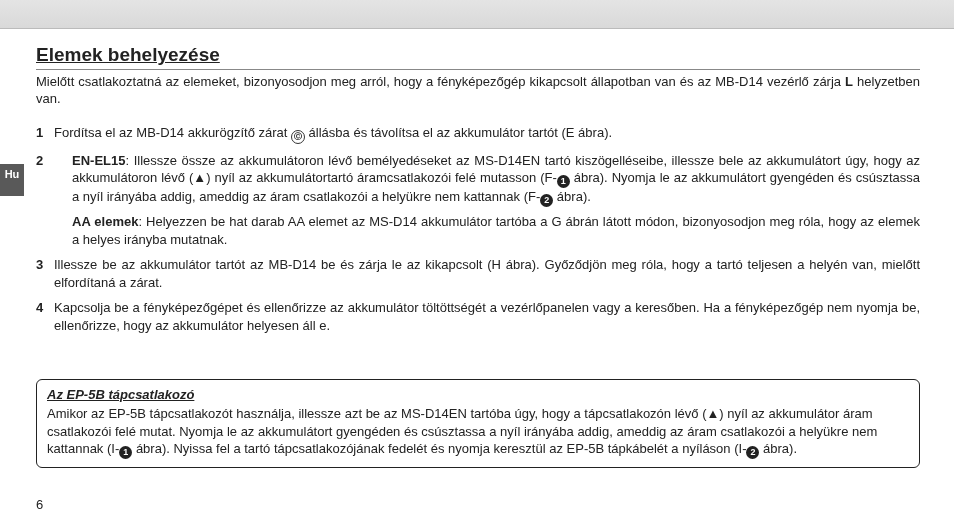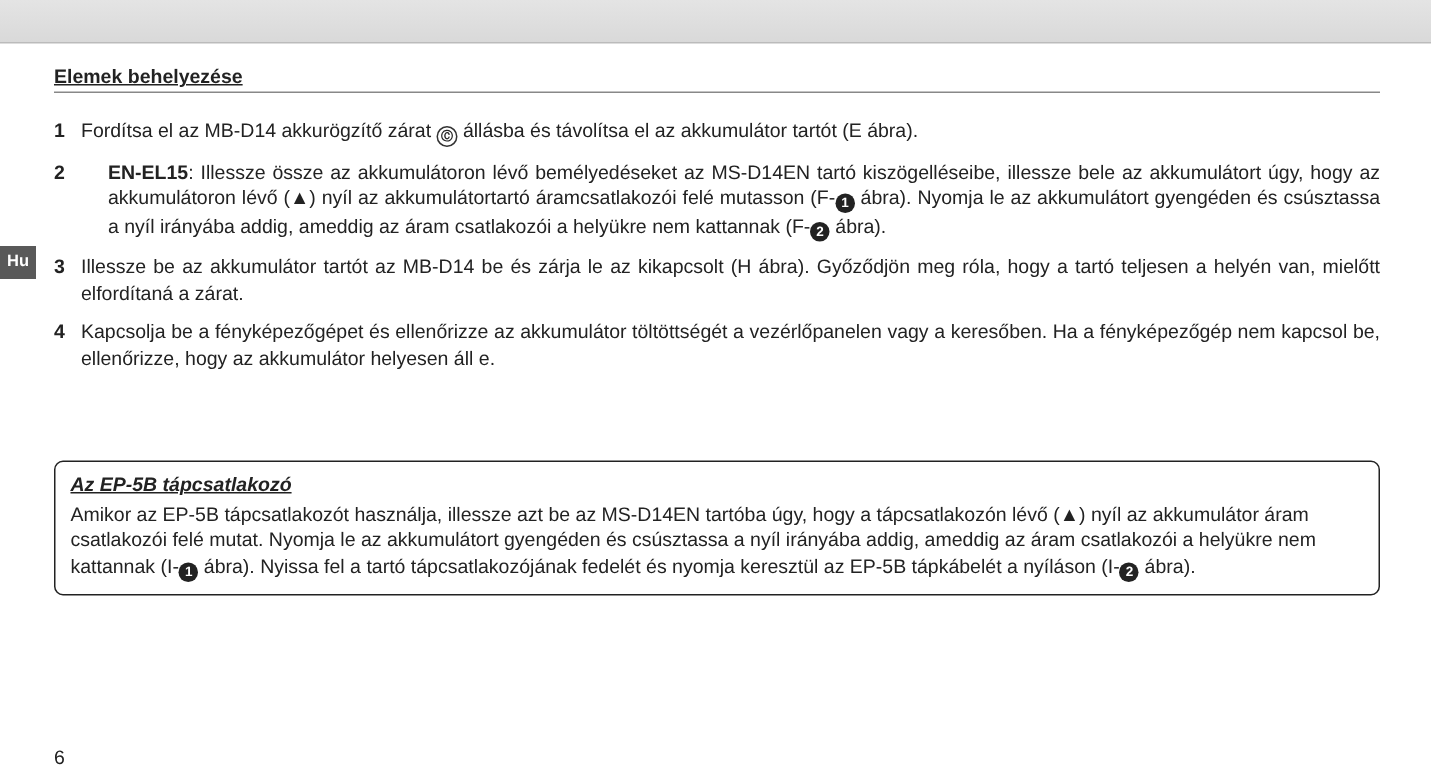--- a/index.html
+++ b/index.html
@@ -26,31 +26,31 @@
     position: absolute;
     left: 36px;
     top: 42px;
     width: 884px;
   }
   .hu-tab {
     position: absolute;
     left: 0;
     top: 164px;
     width: 24px;
-    height: 22px;
+    height: 32px;
     background: #595959;
     color: #fff;
     font-weight: bold;
     font-size: 11px;
     text-align: center;
     line-height: 20px;
   }
   h2.section-title {
     margin: 0 0 3px 0;
-    font-size: 13px;
+    font-size: 19px;
     font-weight: 700;
     text-decoration: underline;
     border-bottom: 1px solid #888;
     padding-bottom: 1px;
   }
   .para {
     margin: 0 0 8px 0;
     text-align: justify;
   }
   ol.steps {
@@ -76,21 +76,21 @@
   .sub {
     padding-left: 18px;
     margin-bottom: 6px;
     text-align: justify;
   }
   .b { font-weight: 700; }
   .callout {
     border: 1px solid #222;
     border-radius: 6px;
     padding: 6px 10px 8px 10px;
-    margin-top: 60px;
+    margin-top: 44px;
   }
   .callout-title {
     font-weight: 700;
     font-style: italic;
     text-decoration: underline;
     margin-bottom: 2px;
   }
   .pagenum {
     position: absolute;
     left: 36px;
@@ -131,32 +131,38 @@
 
 <div class="topbar"></div>
 
 <div class="hu-tab">Hu</div>
 
 <div class="page">
 
   <h2 class="section-title">Elemek behelyezése</h2>
 
 
+  <p class="para">
+    <span>Mielőtt csatlakoztatná az elemeket, bizonyosodjon meg arról, hogy a fényképezőgép kikapcsolt állapotban van és az MB-D14 vezérlő zárja </span><span class="b">L</span><span> helyzetben van.</span>
+  </p>
 
   <ol class="steps">
     <li>
       <span>Fordítsa el az MB-D14 akkurögzítő zárat </span><span class="icon-lock">Ⓒ</span><span> állásba és távolítsa el az akkumulátor tartót (E ábra).</span>
     </li>
     <li>
       <div class="sub">
         <span class="b">EN-EL15</span><span>: Illessze össze az akkumulátoron lévő bemélyedéseket az MS-D14EN tartó kiszögelléseibe, illessze bele az akkumulátort úgy, hogy az akkumulátoron lévő (</span><span class="tri-up">▲</span><span>) nyíl az akkumulátortartó áramcsatlakozói felé mutasson (F-</span><span class="circnum">1</span><span> ábra). Nyomja le az akkumulátort gyengéden és csúsztassa a nyíl irányába addig, ameddig az áram csatlakozói a helyükre nem kattannak (F-</span><span class="circnum">2</span><span> ábra).</span>
       </div>
+      <div class="sub">
+        <span class="b">AA elemek</span><span>: Helyezzen be hat darab AA elemet az MS-D14 akkumulátor tartóba a G ábrán látott módon, bizonyosodjon meg róla, hogy az elemek a helyes irányba mutatnak.</span>
+      </div>
     </li>
     <li>Illessze be az akkumulátor tartót az MB-D14 be és zárja le az kikapcsolt (H ábra). Győződjön meg róla, hogy a tartó teljesen a helyén van, mielőtt elfordítaná a zárat.</li>
-    <li>Kapcsolja be a fényképezőgépet és ellenőrizze az akkumulátor töltöttségét a vezérlőpanelen vagy a keresőben. Ha a fényképezőgép nem kapcsol be, ellenőrizze, hogy az akkumulátor helyesen áll e.</li>
+    <li>Kapcsolja be a fényképezőgépet és ellenőrizze az akkumulátor töltöttségét a vezérlőpanelen vagy a keresőben. Ha a fényképezőgép nem nyomja be, ellenőrizze, hogy az akkumulátor helyesen áll e.</li>
   </ol>
 
   <div class="callout">
     <div class="callout-title">Az EP-5B tápcsatlakozó</div>
     <div>
       <span>Amikor az EP-5B tápcsatlakozót használja, illessze azt be az MS-D14EN tartóba úgy, hogy a tápcsatlakozón lévő (</span><span class="tri-up">▲</span><span>) nyíl az akkumulátor áram csatlakozói felé mutat. Nyomja le az akkumulátort gyengéden és csúsztassa a nyíl irányába addig, ameddig az áram csatlakozói a helyükre nem kattannak (I-</span><span class="circnum">1</span><span> ábra). Nyissa fel a tartó tápcsatlakozójának fedelét és nyomja keresztül az EP-5B tápkábelét a nyíláson (I-</span><span class="circnum">2</span><span> ábra).</span>
     </div>
   </div>
 
 </div>

